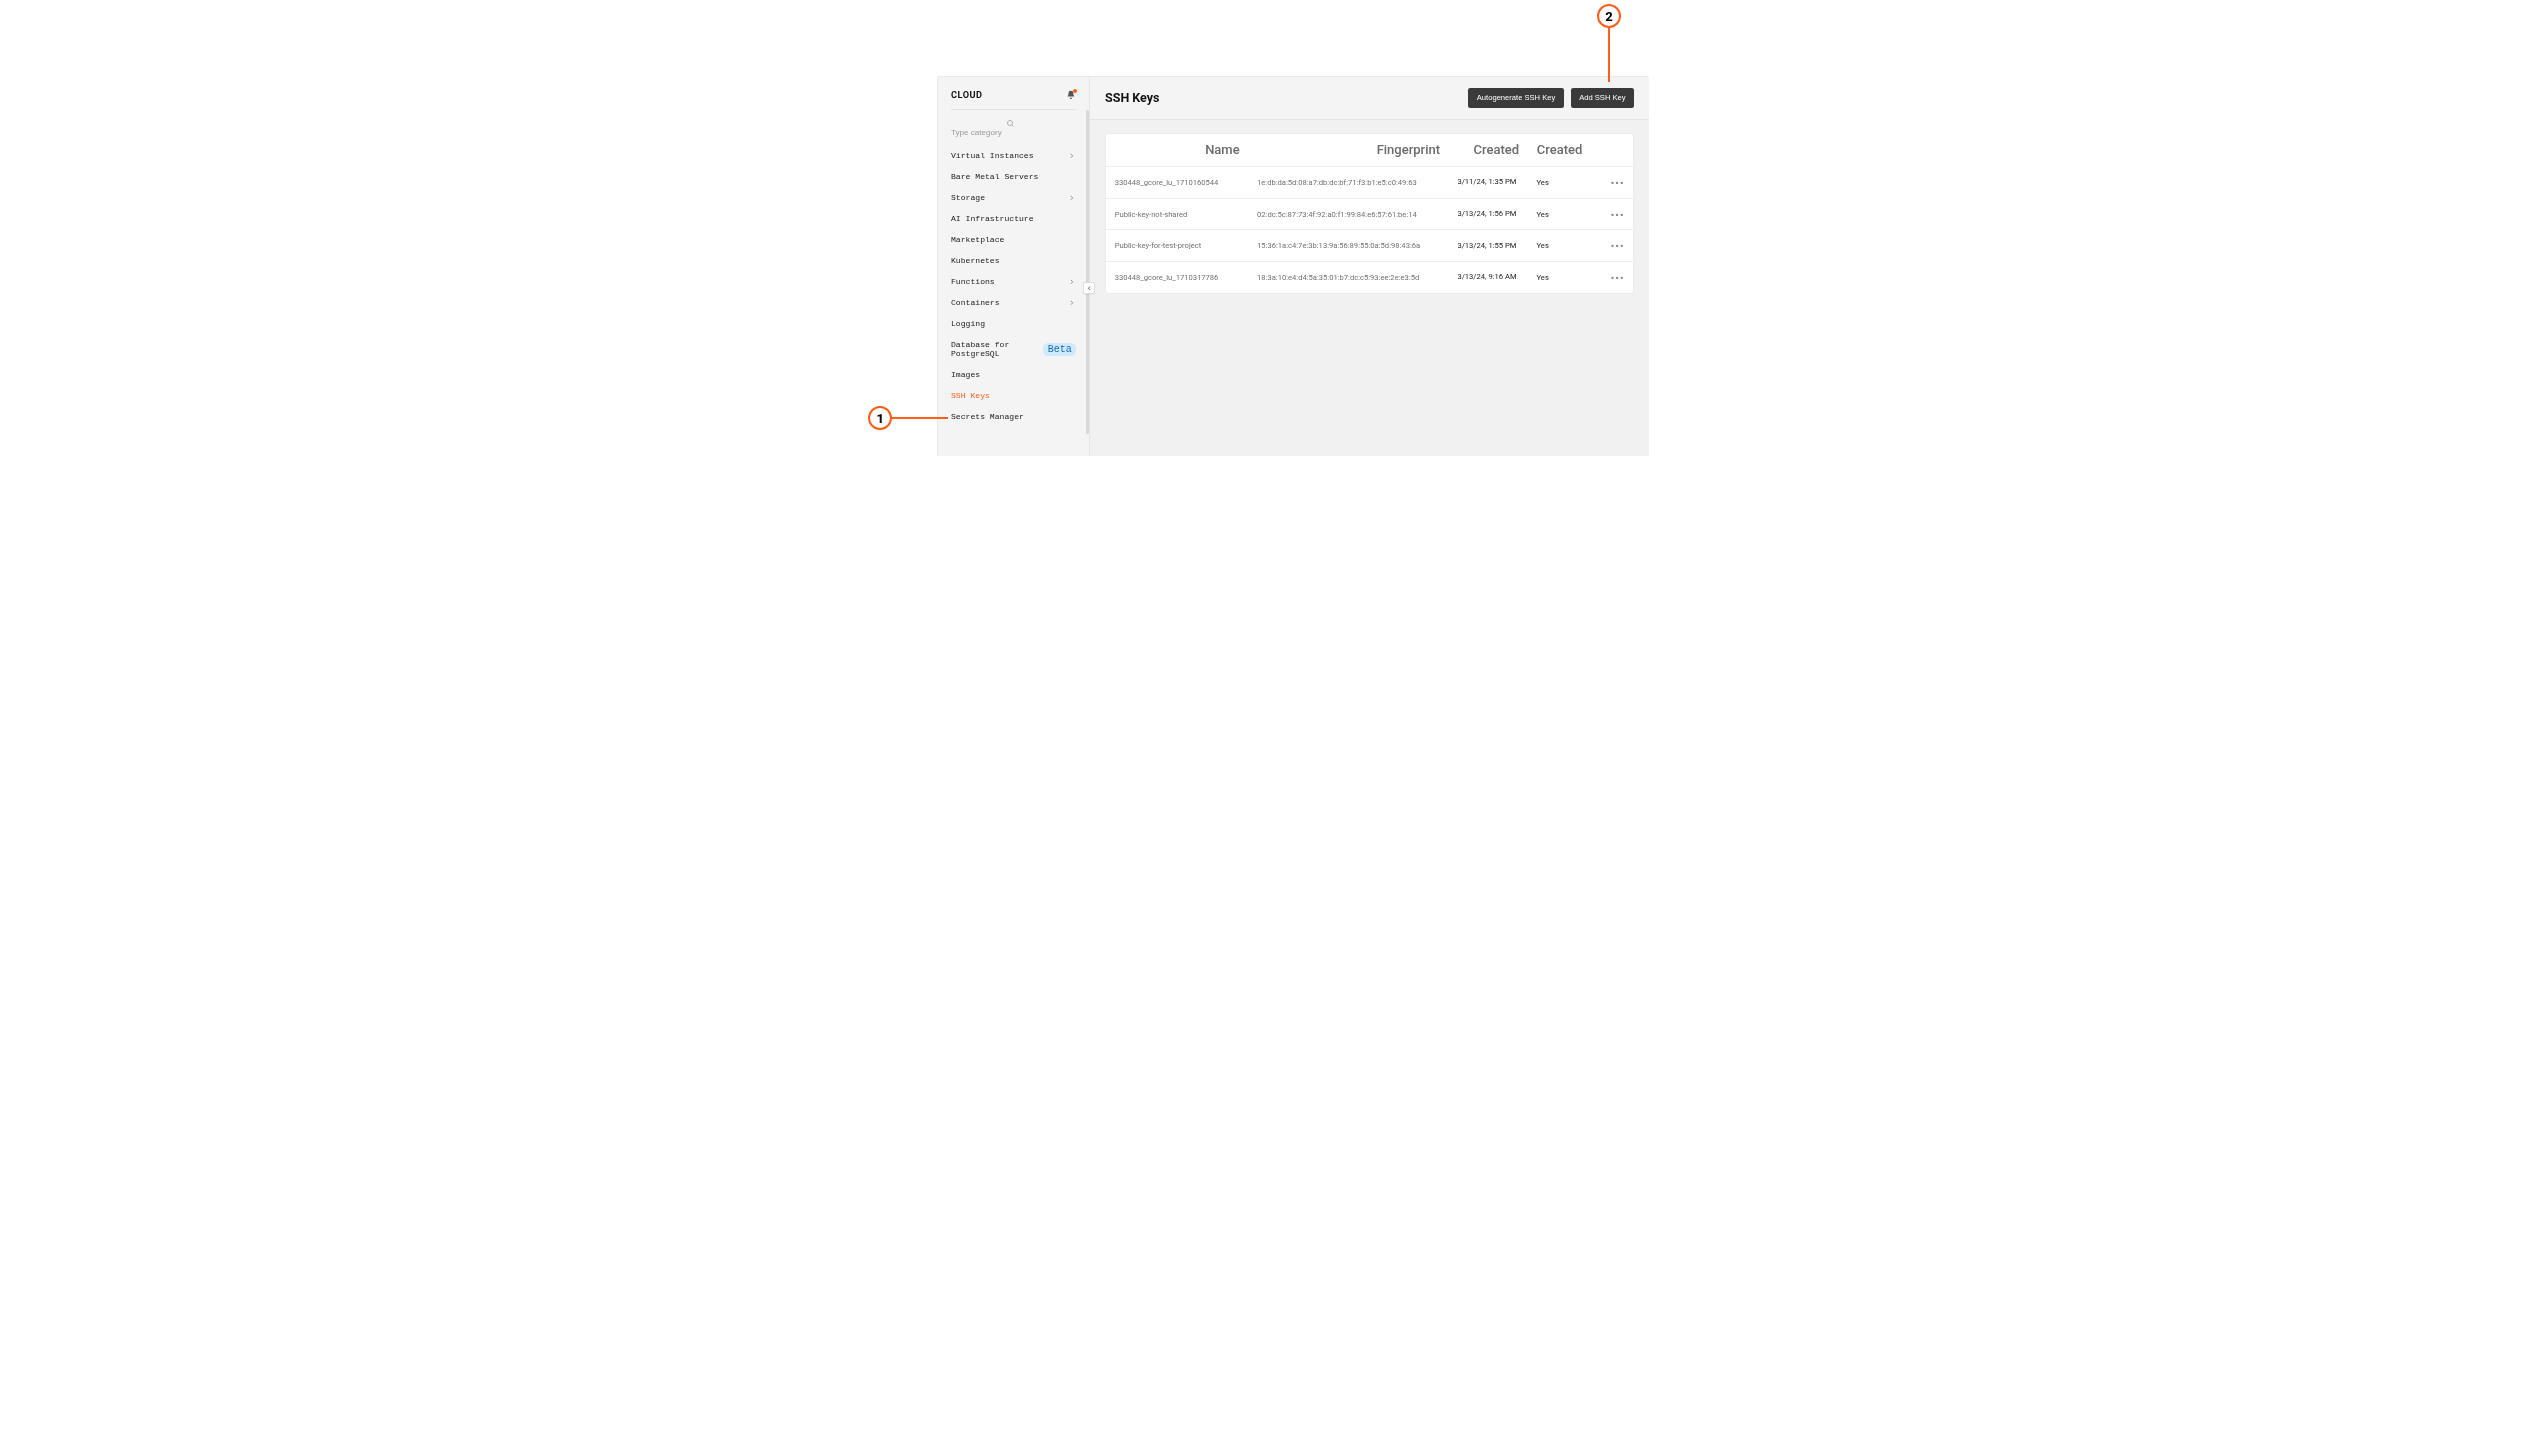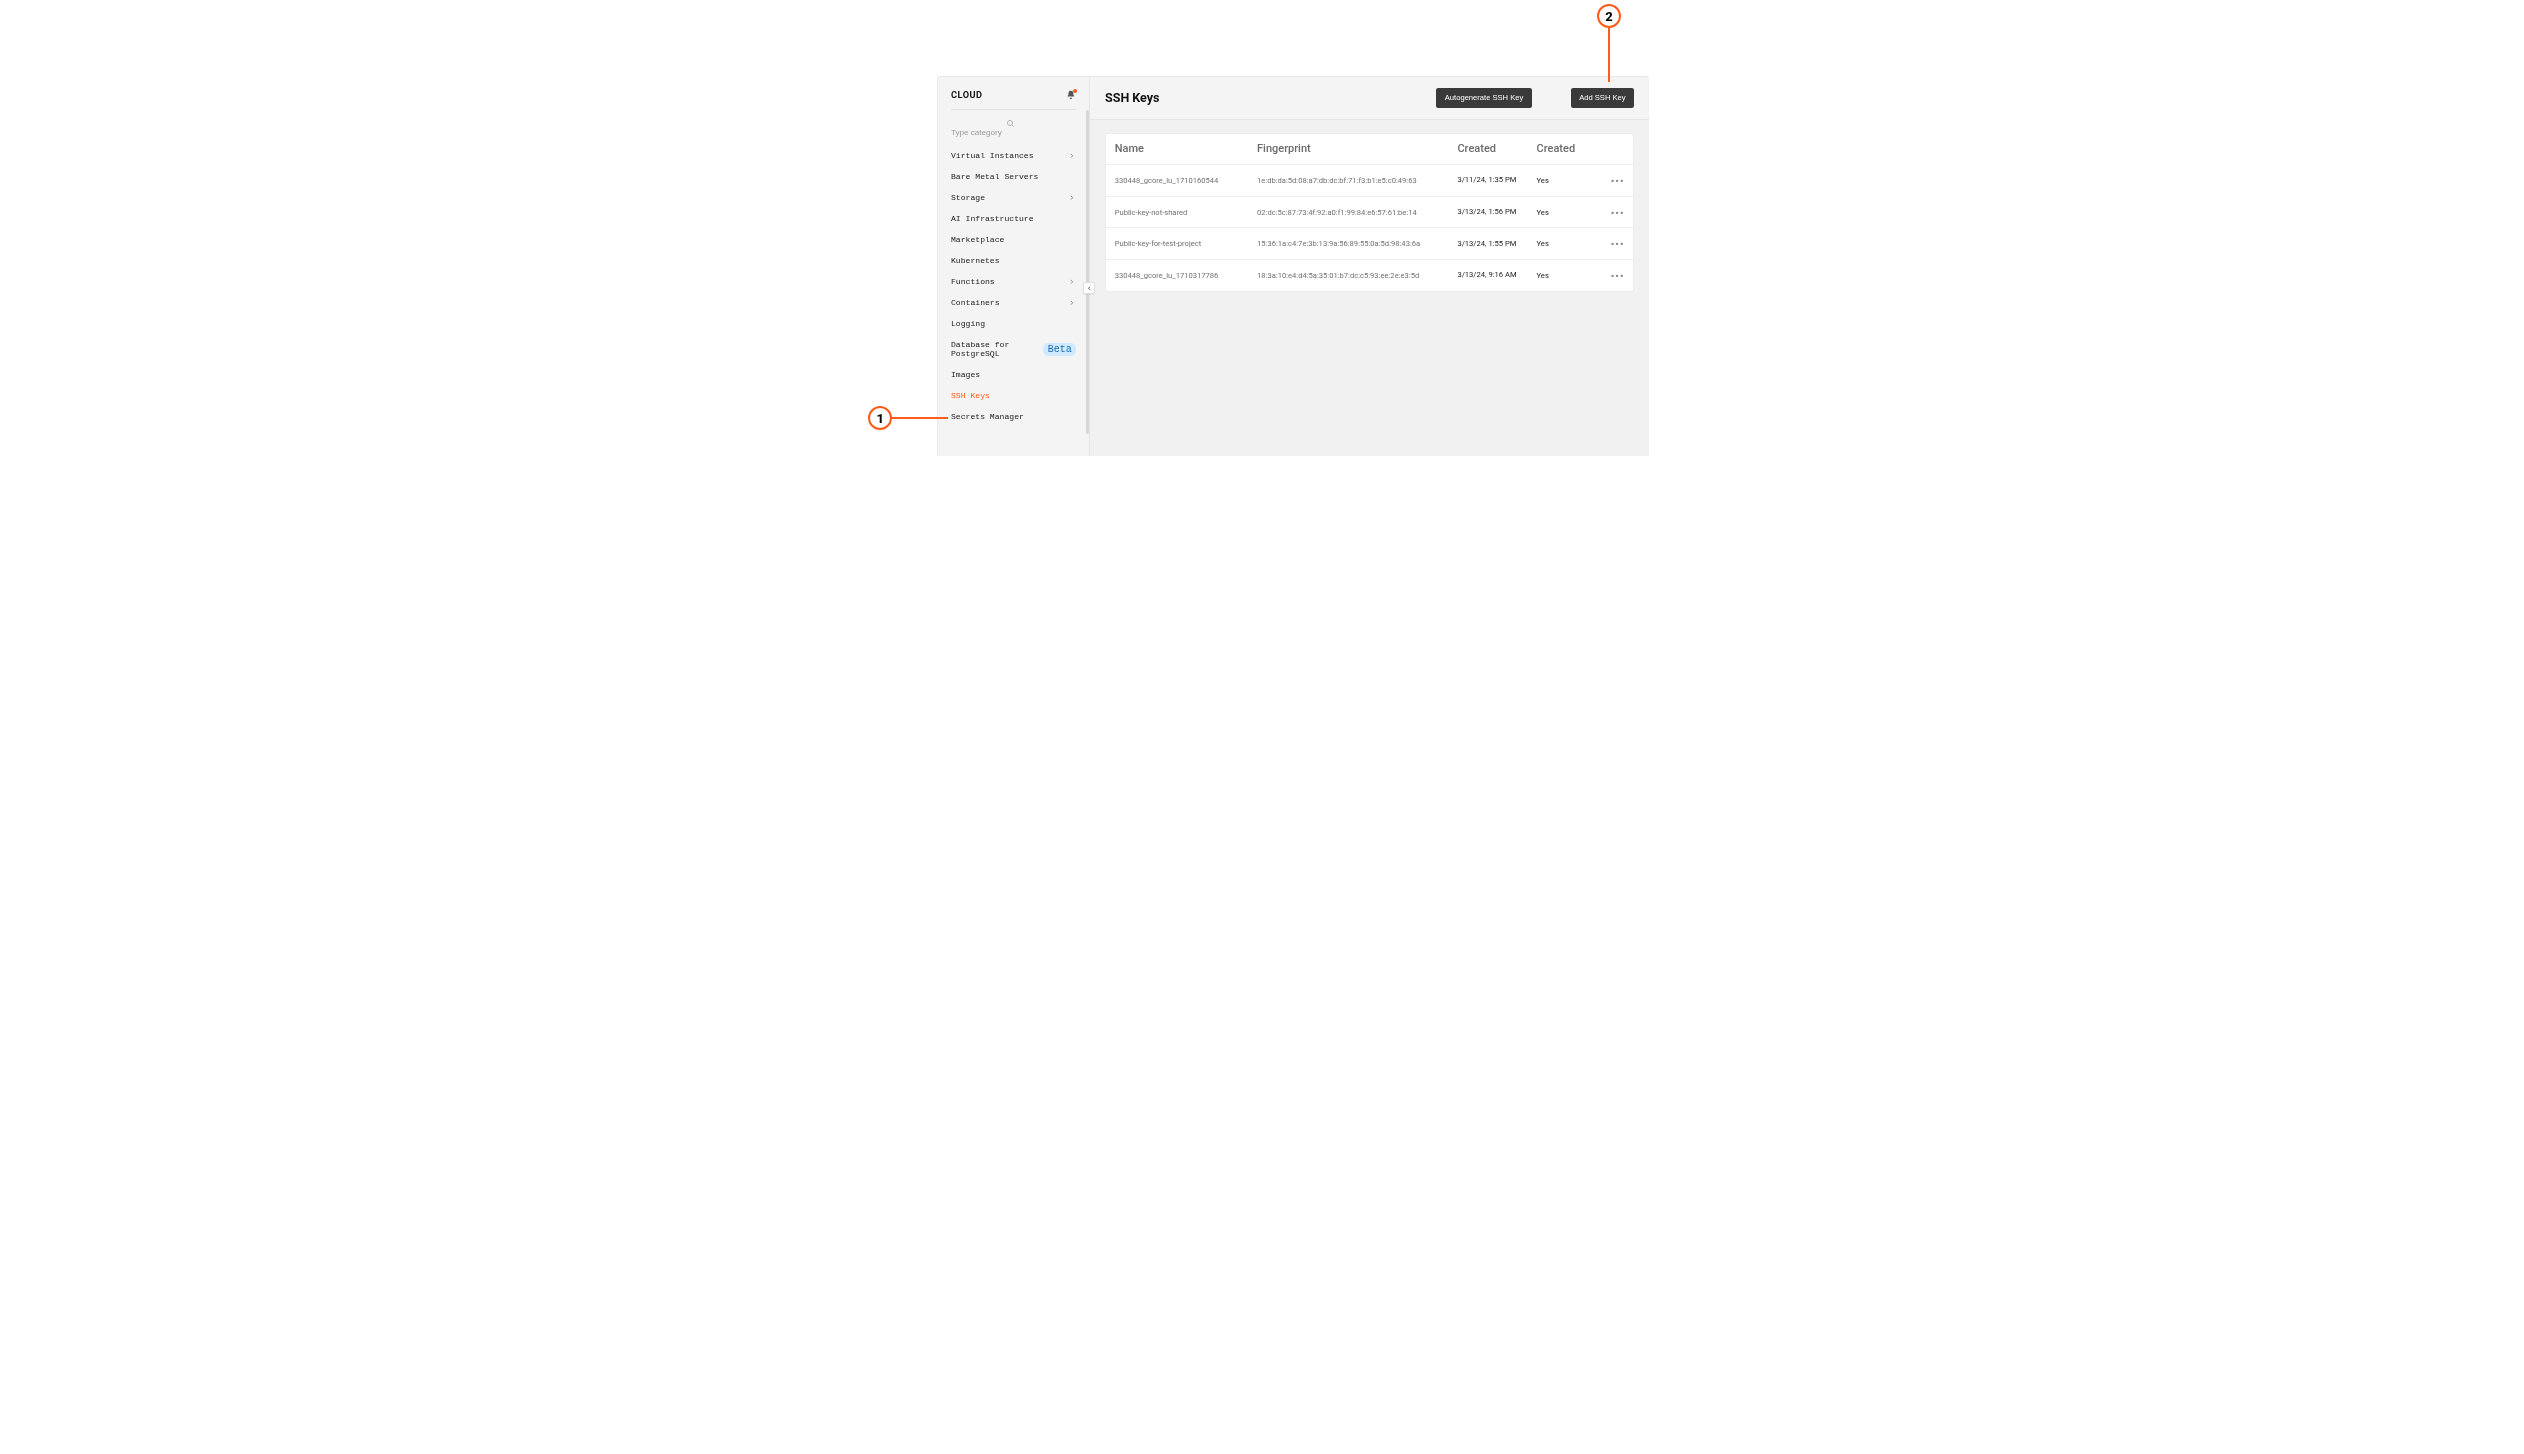--- a/index.html
+++ b/index.html
@@ -156,38 +156,37 @@
     }
     .btn-row { display: flex; gap: 6.5px; }
     .btn {
       background: #3a3a3a;
       color: #fff;
       border: none;
       padding: 5.4px 8.7px;
       font-size: 7.6px;
       border-radius: 2.2px;
       cursor: pointer;
-      margin-left: 32px;
     }
 
     .content {
       padding: 13px 15px;
     }
     .card {
       background: #fff;
       border: 0.5px solid #ececec;
       border-radius: 3.3px;
       overflow: hidden;
     }
     table { border-collapse: collapse; width: 100%; }
     thead th {
-      text-align: left;
+      text-align: right;
       font-weight: 500;
       color: #6b6b6b;
-      font-size: 11px;
+      font-size: 13px;
       padding: 8.7px 8.7px;
       border-bottom: 0.5px solid #eee;
     }
     tbody td {
       padding: 9.8px 8.7px;
       border-bottom: 0.5px solid #eee;
       color: #707070;
       font-size: 7.6px;
       vertical-align: middle;
       margin-left: 32px;

